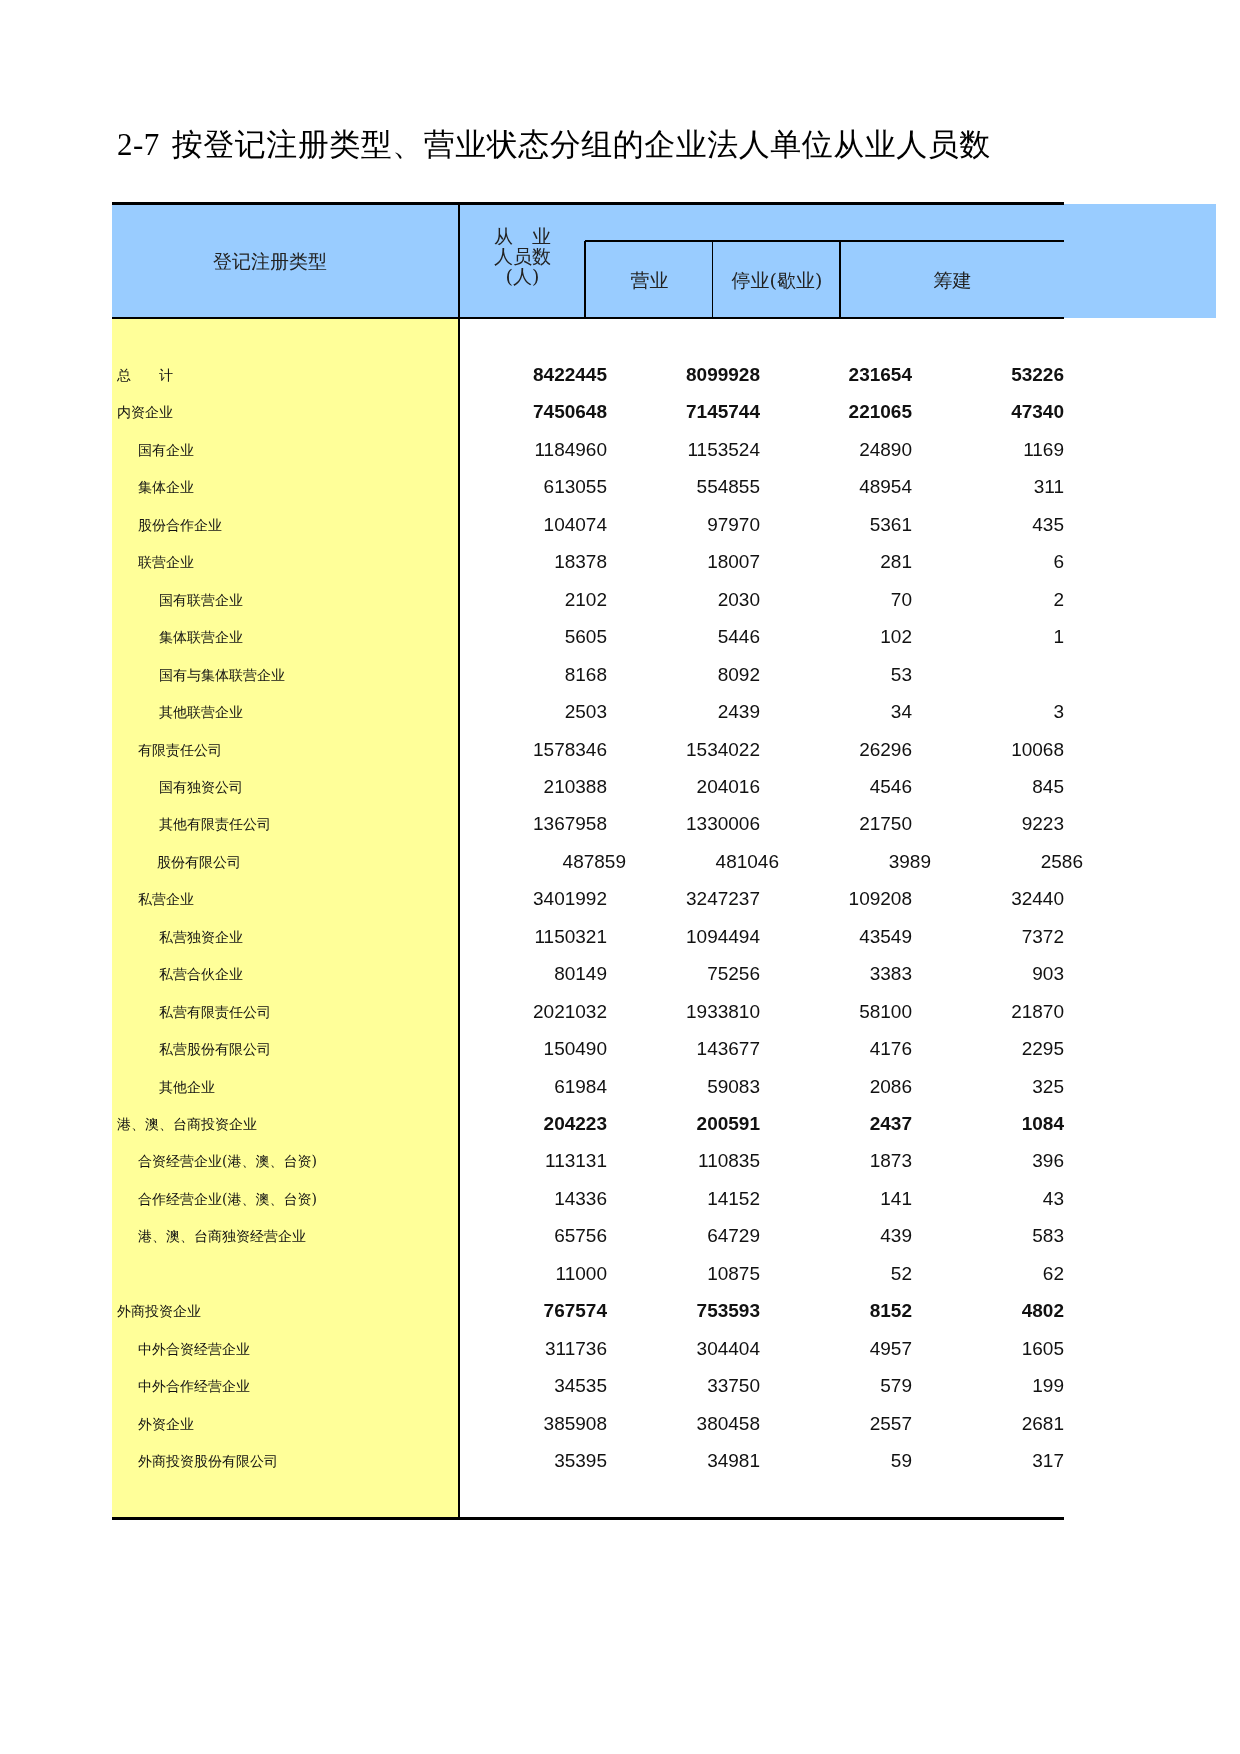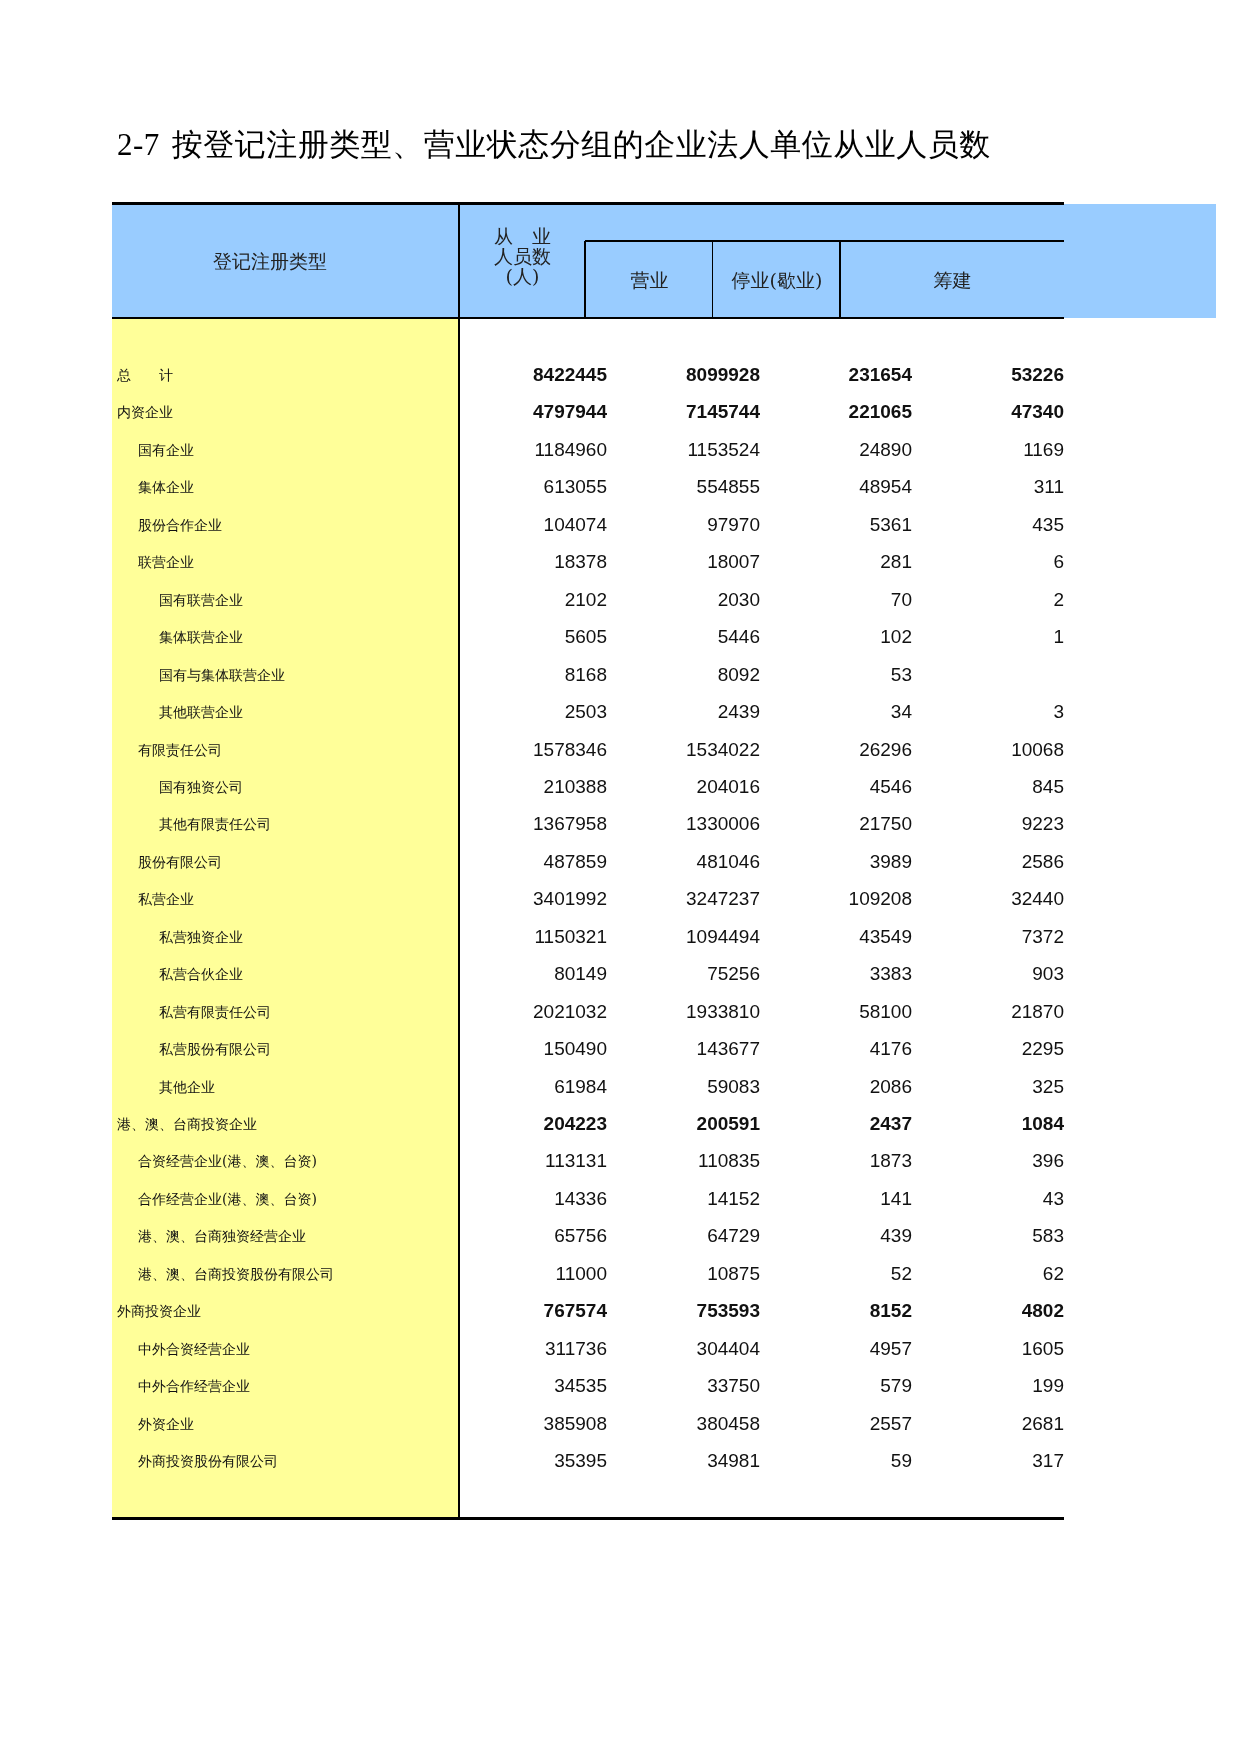--- a/index.html
+++ b/index.html
@@ -74,21 +74,21 @@
   <div id="rows">
       <div class="row l0 bold" style="top: 357px;">
         <span class="label">总　　计</span>
         <span class="v v0">8422445</span>
         <span class="v v1">8099928</span>
         <span class="v v2">231654</span>
         <span class="v v3">53226</span>
       </div>
       <div class="row l0 bold" style="top: 394.45px;">
         <span class="label">内资企业</span>
-        <span class="v v0">4797944</span>
+        <span class="v v0">7450648</span>
         <span class="v v1">7145744</span>
         <span class="v v2">221065</span>
         <span class="v v3">47340</span>
       </div>
       <div class="row l1" style="top: 431.9px;">
         <span class="label">国有企业</span>
         <span class="v v0">1184960</span>
         <span class="v v1">1153524</span>
         <span class="v v2">24890</span>
         <span class="v v3">1169</span>
@@ -156,21 +156,21 @@
         <span class="v v2">4546</span>
         <span class="v v3">845</span>
       </div>
       <div class="row l2" style="top: 806.4px;">
         <span class="label">其他有限责任公司</span>
         <span class="v v0">1367958</span>
         <span class="v v1">1330006</span>
         <span class="v v2">21750</span>
         <span class="v v3">9223</span>
       </div>
-      <div class="row l1" style="top: 843.85px;">
+      <div class="row l1" style="top: 843.85px; margin-left: 19px;">
         <span class="label">股份有限公司</span>
         <span class="v v0">487859</span>
         <span class="v v1">481046</span>
         <span class="v v2">3989</span>
         <span class="v v3">2586</span>
       </div>
       <div class="row l1" style="top: 881.3px;">
         <span class="label">私营企业</span>
         <span class="v v0">3401992</span>
         <span class="v v1">3247237</span>
@@ -234,21 +234,20 @@
         <span class="v v3">43</span>
       </div>
       <div class="row l1" style="top: 1218.35px;">
         <span class="label">港、澳、台商独资经营企业</span>
         <span class="v v0">65756</span>
         <span class="v v1">64729</span>
         <span class="v v2">439</span>
         <span class="v v3">583</span>
       </div>
       <div class="row l1" style="top: 1255.8px;">
-        <span class="label">港、澳、台商投资股份有限公司</span>
         <span class="v v0">11000</span>
         <span class="v v1">10875</span>
         <span class="v v2">52</span>
         <span class="v v3">62</span>
       </div>
       <div class="row l0 bold" style="top: 1293.25px;">
         <span class="label">外商投资企业</span>
         <span class="v v0">767574</span>
         <span class="v v1">753593</span>
         <span class="v v2">8152</span>

